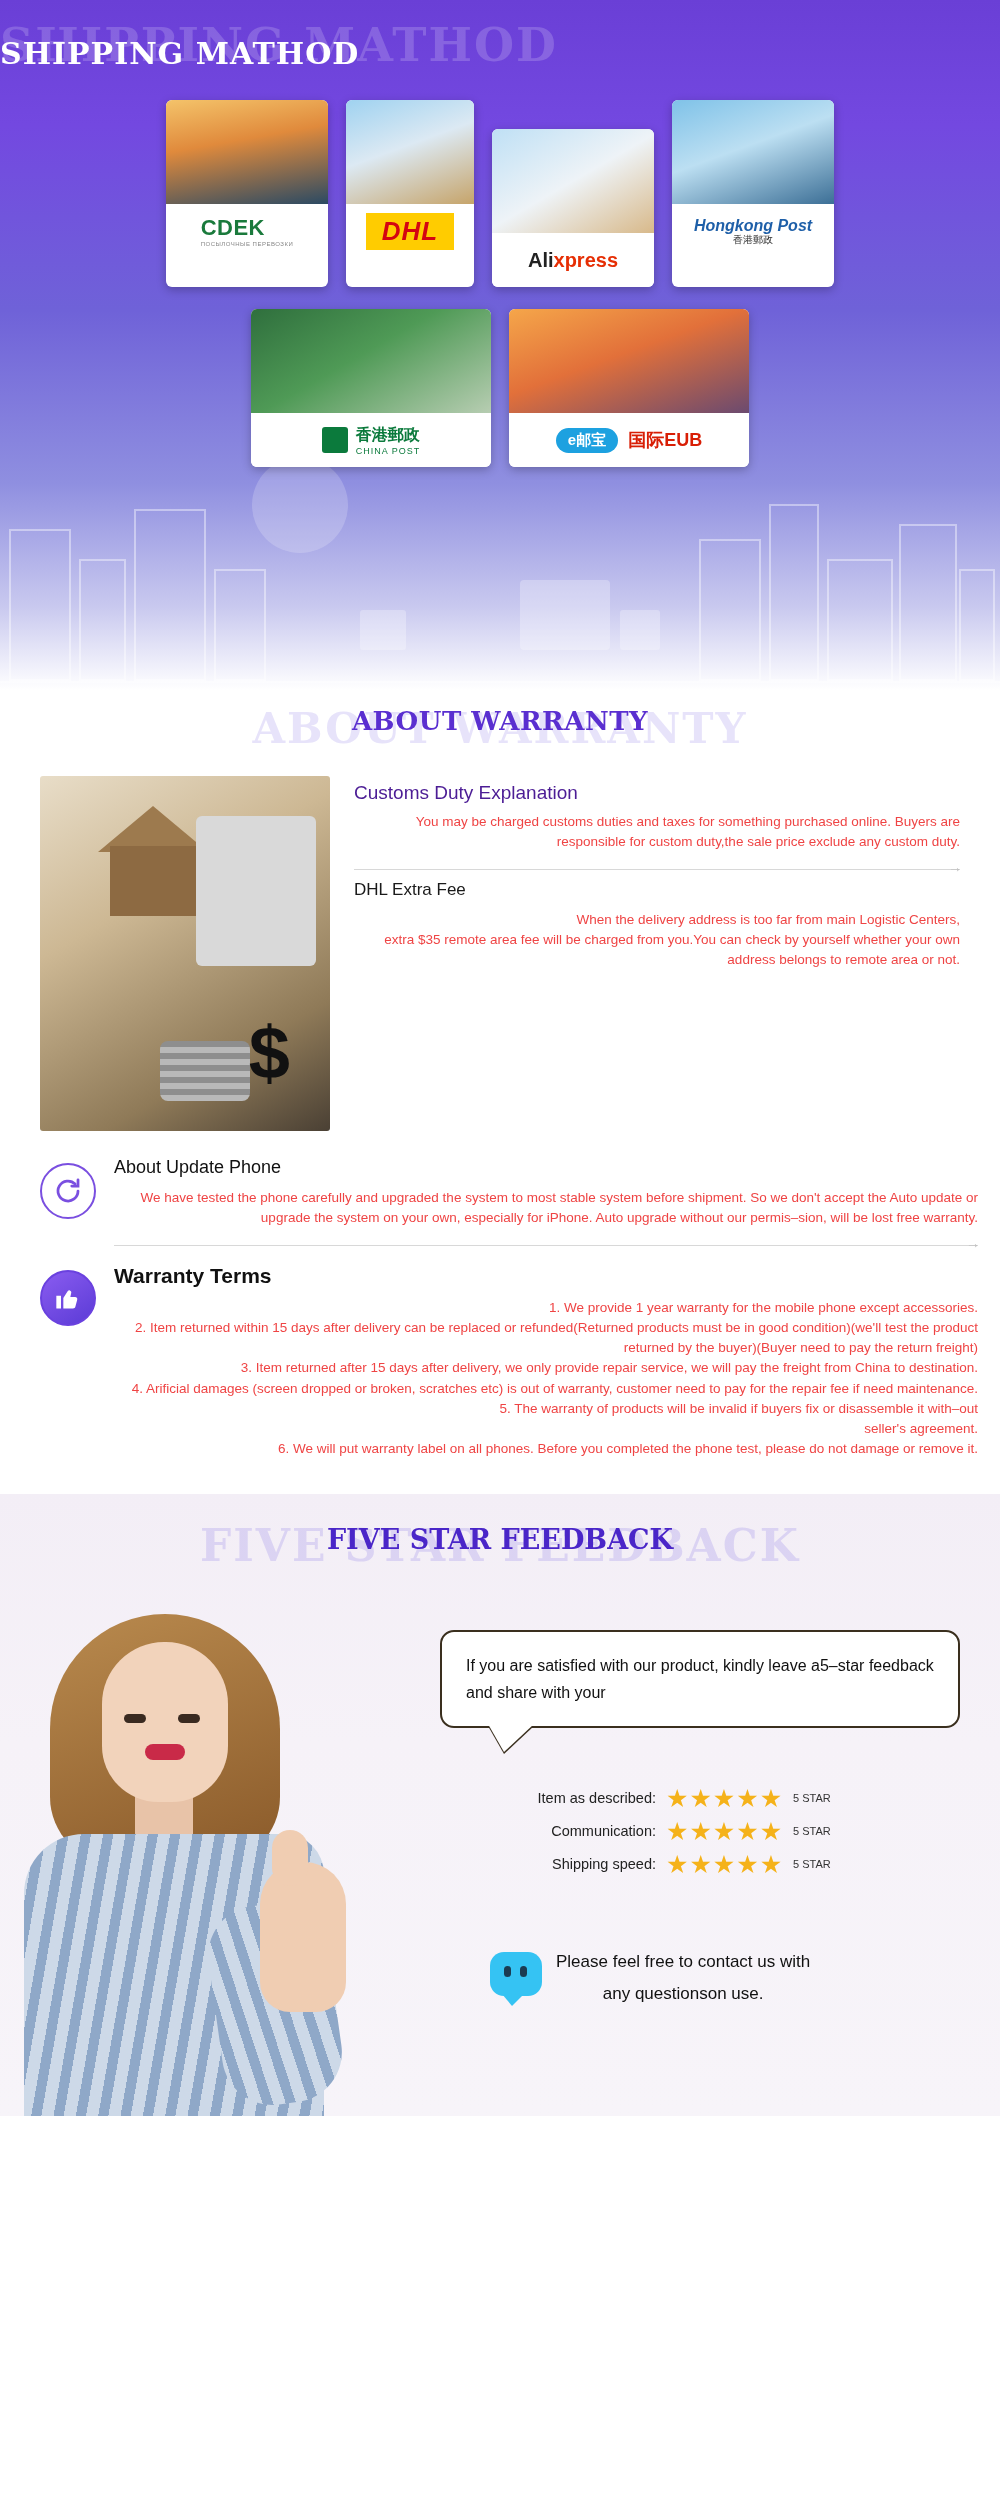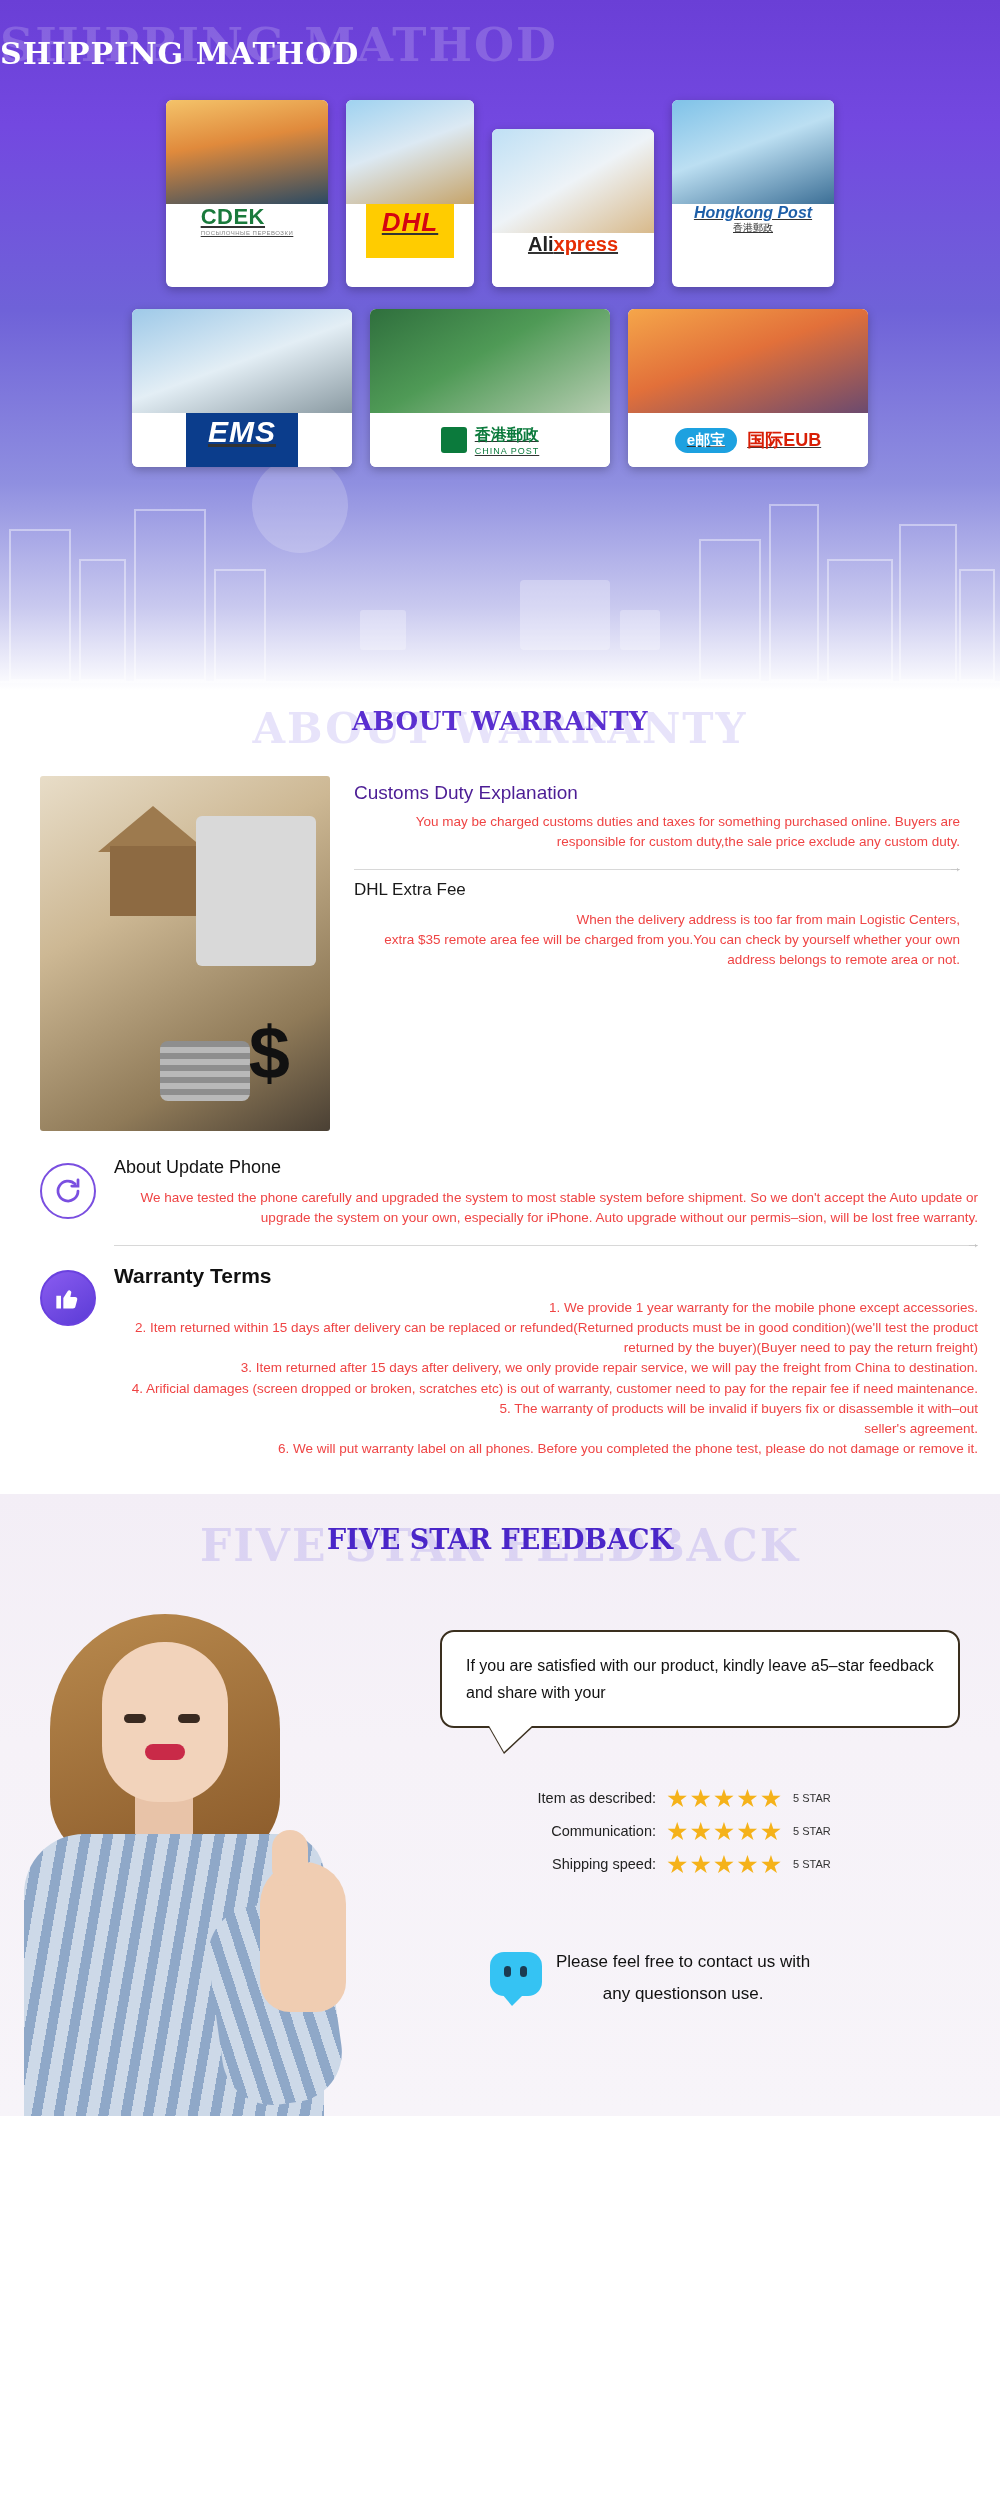--- a/index.html
+++ b/index.html
@@ -68,23 +68,23 @@
   .logo-card .photo {
     width: 100%;
     height: 104px;
     position: relative;
     overflow: hidden;
   }
   .logo-card .cap {
     height: 54px;
     background: #fff;
     display: flex;
+    align-items: center;
     justify-content: center;
     position: relative;
-    text-decoration: underline;
   }
   .c-cdek { width: 162px; }
   .c-dhl { width: 128px; }
   .c-ali { width: 162px; margin-top: 29px; }
   .c-hk  { width: 162px; }
   .c-ems { width: 220px; }
   .c-cp  { width: 240px; }
   .c-eub { width: 240px; }
 
   
@@ -397,26 +397,20 @@
           <div class="hk1">Hongkong Post</div>
           <div class="hk2">香港郵政</div>
         </div>
       </div>
     </div>
 
   </div>
 
   <div class="logo-row row2">
 
-    <div class="logo-card c-ems">
-      <div class="photo ph-ems"></div>
-      <div class="cap">
-        <span class="lg-ems">EMS</span>
-      </div>
-    </div>
 
     <div class="logo-card c-cp">
       <div class="photo ph-cp"></div>
       <div class="cap">
         <div class="lg-cp">
           <div class="mark"></div>
           <div class="txt">
             <div class="t1">香港郵政</div>
             <div class="t2">CHINA POST</div>
           </div>

